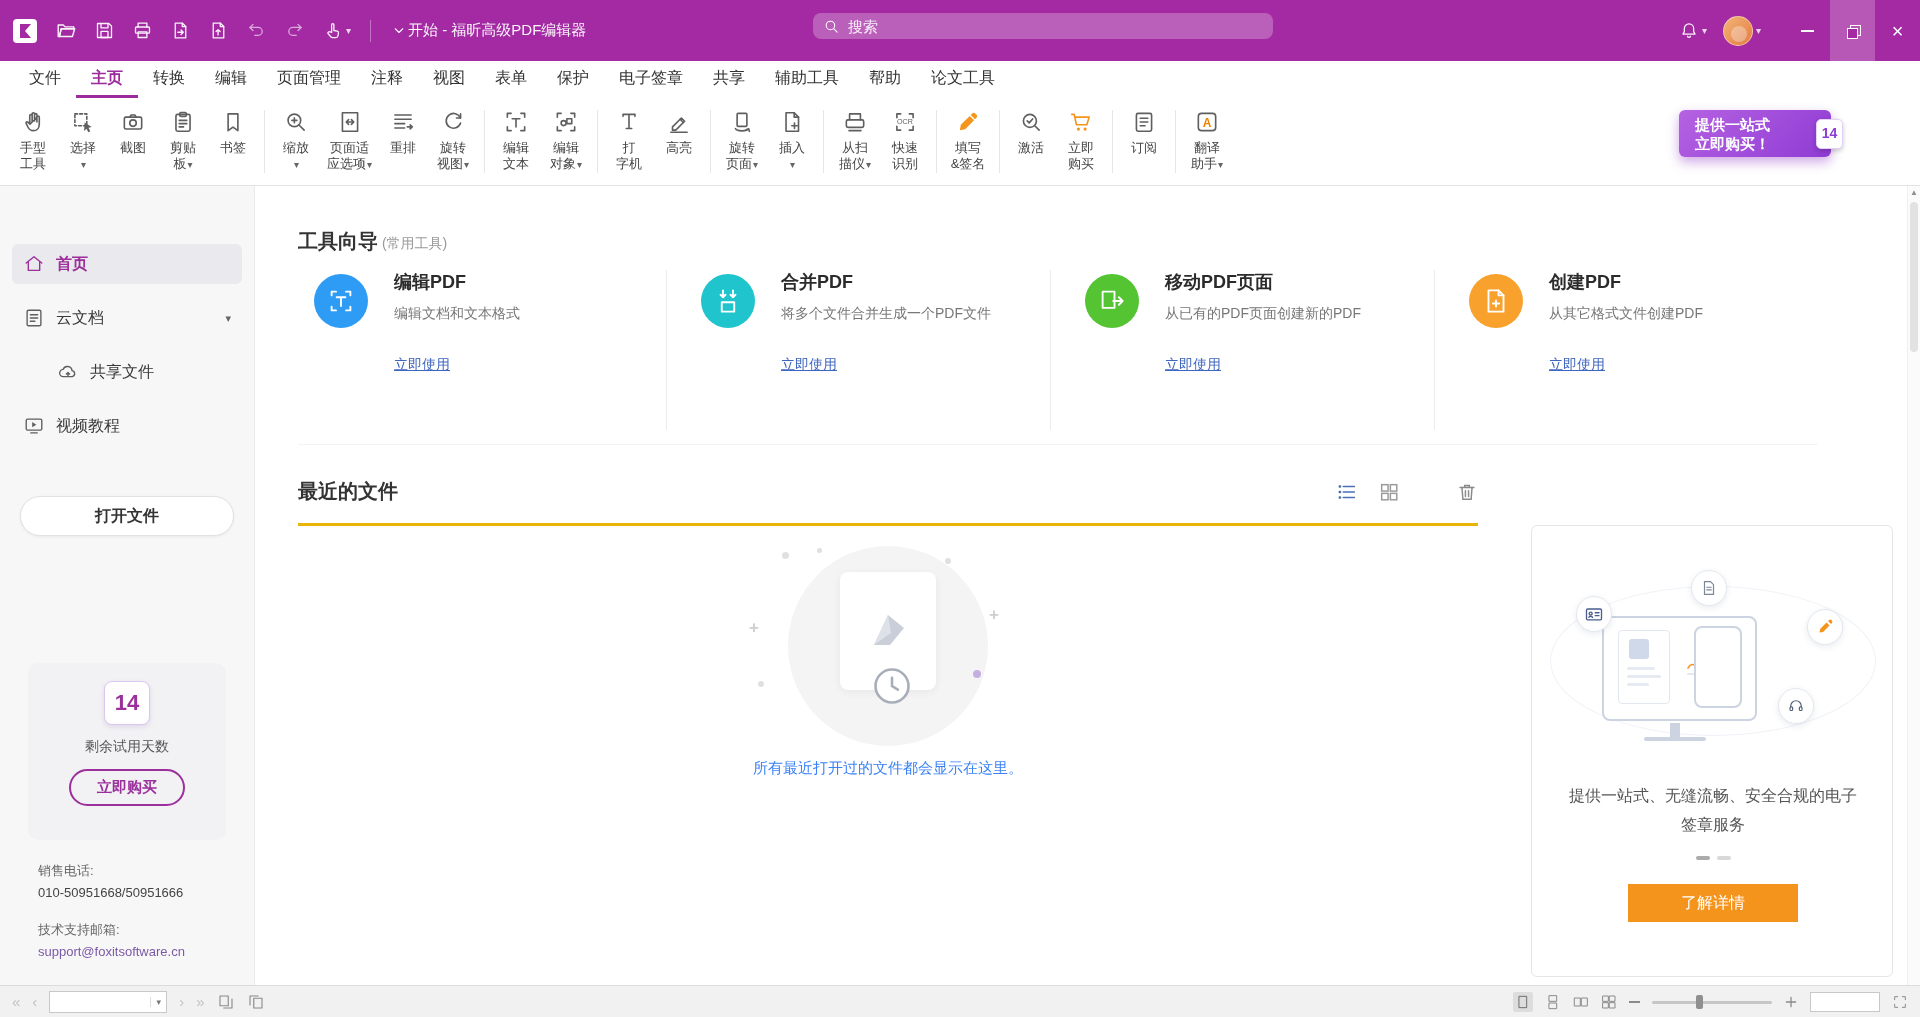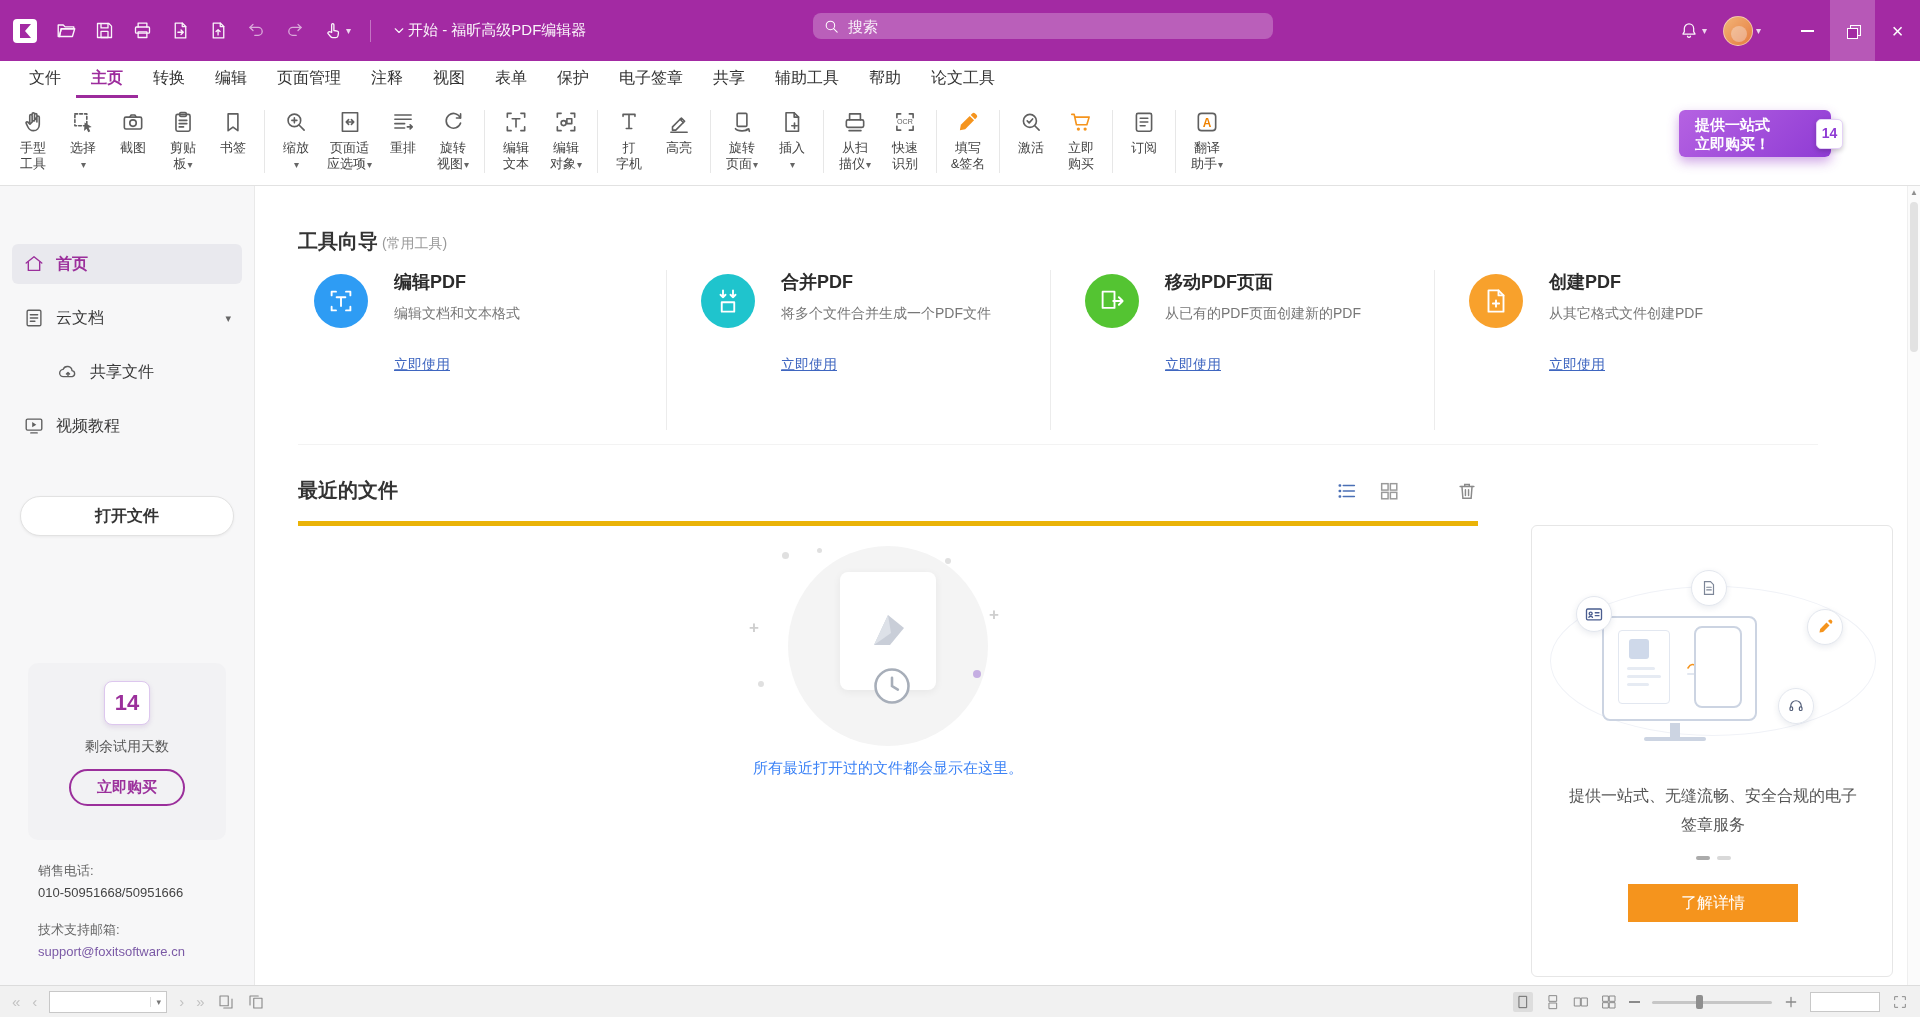--- a/index.html
+++ b/index.html
@@ -76,21 +76,21 @@
   .card{width:384px;display:flex;align-items:flex-start;padding-left:34px;position:relative}
   .card:first-child{width:368px;padding-left:16px}
   .card + .card{border-left:1px solid #ececec}
   .cicon{width:54px;height:54px;border-radius:50%;flex:none;display:flex;align-items:center;justify-content:center;margin-top:4px}
   .c1{background:#2e9cf4}.c2{background:#1fc4cd}.c3{background:#54c432}.c4{background:#f8a12c}
   .cbody{margin-left:26px}
   .ctitle{font-size:18px;font-weight:bold;color:#2b2b2b}
   .cdesc{font-size:14px;color:#777;margin-top:11px;white-space:nowrap}
   .clink{display:inline-block;margin-top:33px;font-size:14px;color:#3f66c0;text-decoration:underline;cursor:pointer}
   .cardsline{position:absolute;left:43px;top:258px;width:1520px;height:1px;background:#f3f3f3}
-  .recenthead{position:absolute;left:43px;top:274px;width:1180px;height:66px;display:flex;align-items:center;border-bottom:5px solid #eab308}
+  .recenthead{position:absolute;left:43px;top:274px;width:1180px;height:66px;display:flex;align-items:center;border-bottom:3px solid #eab308}
   .rtitle{font-size:20px;font-weight:bold;color:#333}
   .rtools{margin-left:auto;display:flex;align-items:center;gap:20px}
   .rtool{cursor:pointer}
   .rtool.trash{margin-left:36px}
   .empty{position:absolute;left:43px;top:360px;width:1180px;text-align:center}
   .empty-illu{position:relative;width:200px;height:200px;margin:0 auto}
   .ecircle{position:absolute;left:0;top:0;width:200px;height:200px;border-radius:50%;background:#f4f4f4}
   .edoc{position:absolute;left:52px;top:26px;width:96px;height:118px;background:#fff;border-radius:8px;box-shadow:0 2px 8px rgba(0,0,0,.06);display:flex;align-items:center;justify-content:center}
   .eclock{position:absolute;left:82px;top:118px;width:44px;height:44px}
   .deco{position:absolute;border-radius:50%;background:#e0e0e0}

